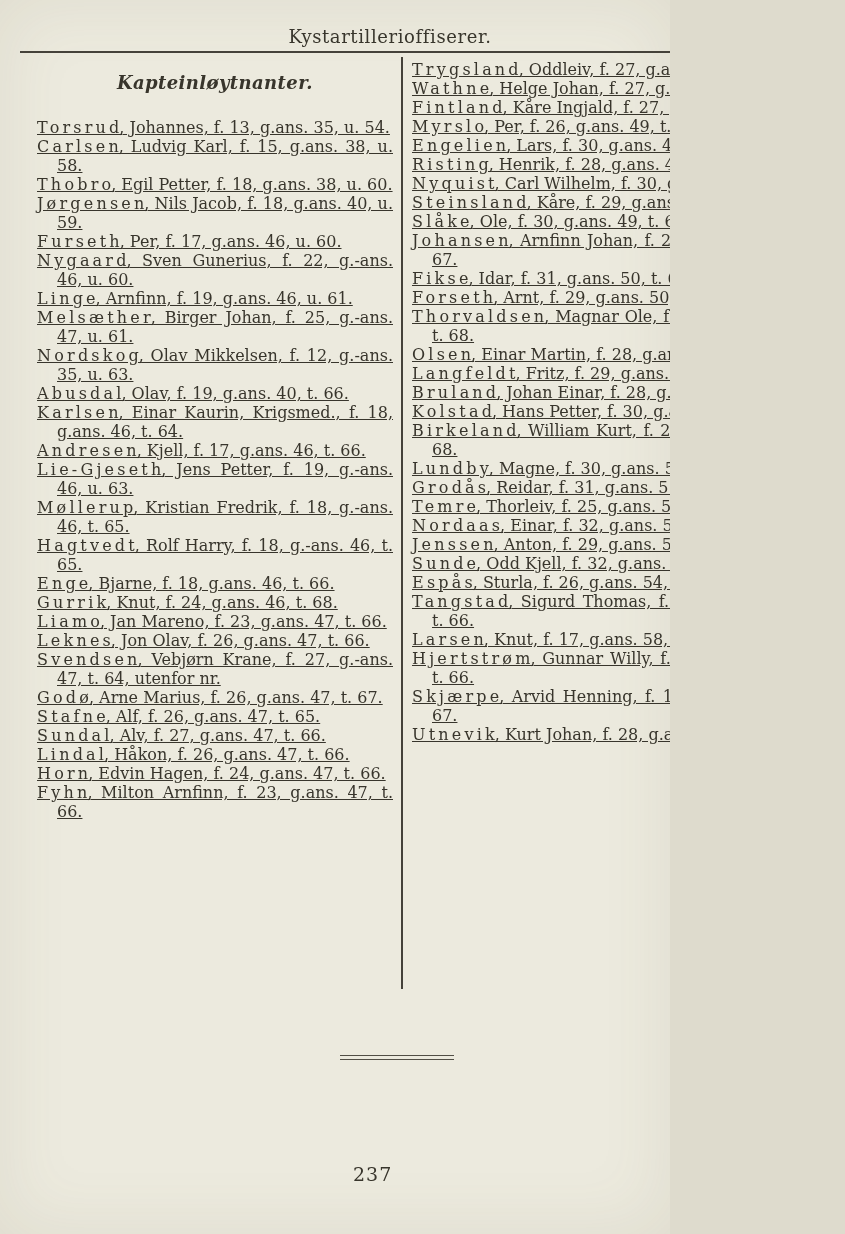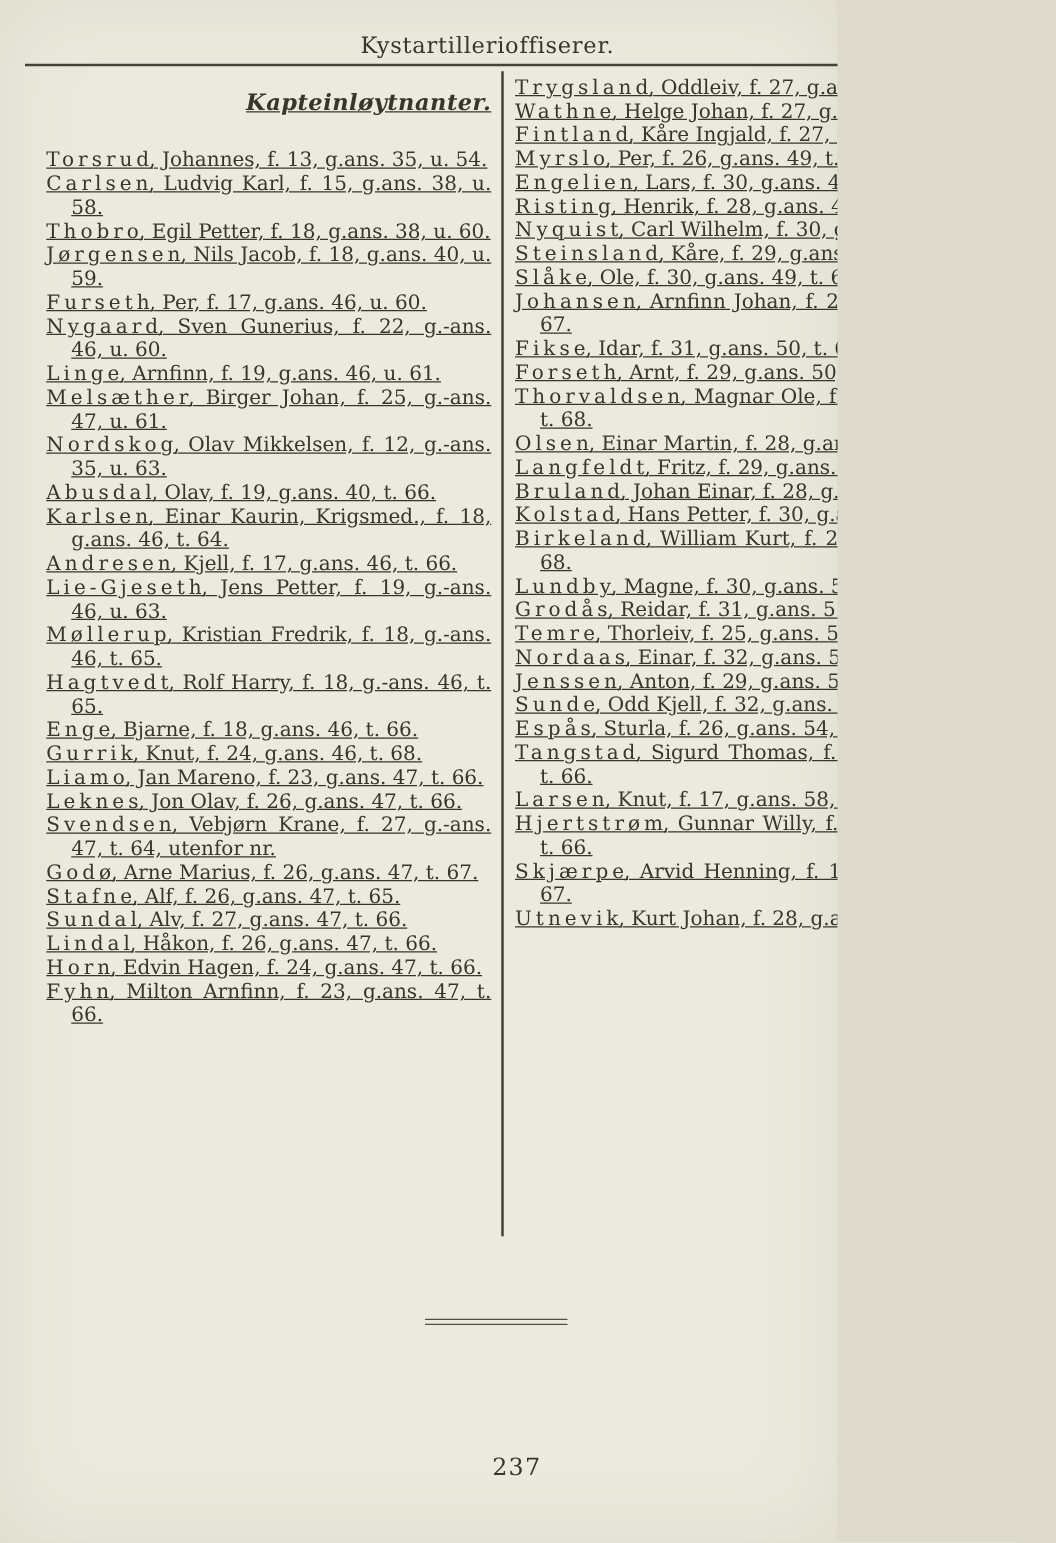--- a/index.html
+++ b/index.html
@@ -32,23 +32,22 @@
   }
   .col-divider {
     position: absolute; top: 57px; left: 401px; width: 2px; height: 932px;
     background: var(--rule, #45423a);
   }
   .col { position: absolute; }
   .col-left  { top: 66px; left: 37px;  width: 356px; }
   .col-right { top: 60px; left: 412px; width: 384px; }
   .section-heading {
     font-size: 18px; font-style: italic; font-weight: bold;
-    text-align: right; letter-spacing: 0.4px;
+    text-align: center; letter-spacing: 0.4px;
     margin: 6px 0 25px 0;
-    text-decoration: underline;
   }
   .entry {
     margin: 0;
     font-size: 16px;
     line-height: 19px;
     text-align: justify;
     padding-left: 20px;
     text-indent: -20px;
     text-decoration: underline;
   }
@@ -57,21 +56,21 @@
     margin-right: -0.2em;
     white-space: nowrap;
   }
   .end-rule {
     position: absolute; top: 1055px; left: 340px; width: 114px; height: 3px;
     border-top: 1px solid #514e45;
     border-bottom: 1px solid #514e45;
   }
   .page-number-bottom {
     position: absolute; top: 1163px; left: 353px; width: 80px;
-    text-align: right; font-size: 19px; letter-spacing: 1px;
+    text-align: left; font-size: 19px; letter-spacing: 1px;
   }
 </style>
 </head>
 <body>
 
 <div class="page">
 
   <div class="running-title">Kystartillerioffiserer.</div>
 
   <div class="page-number-top">339</div>

